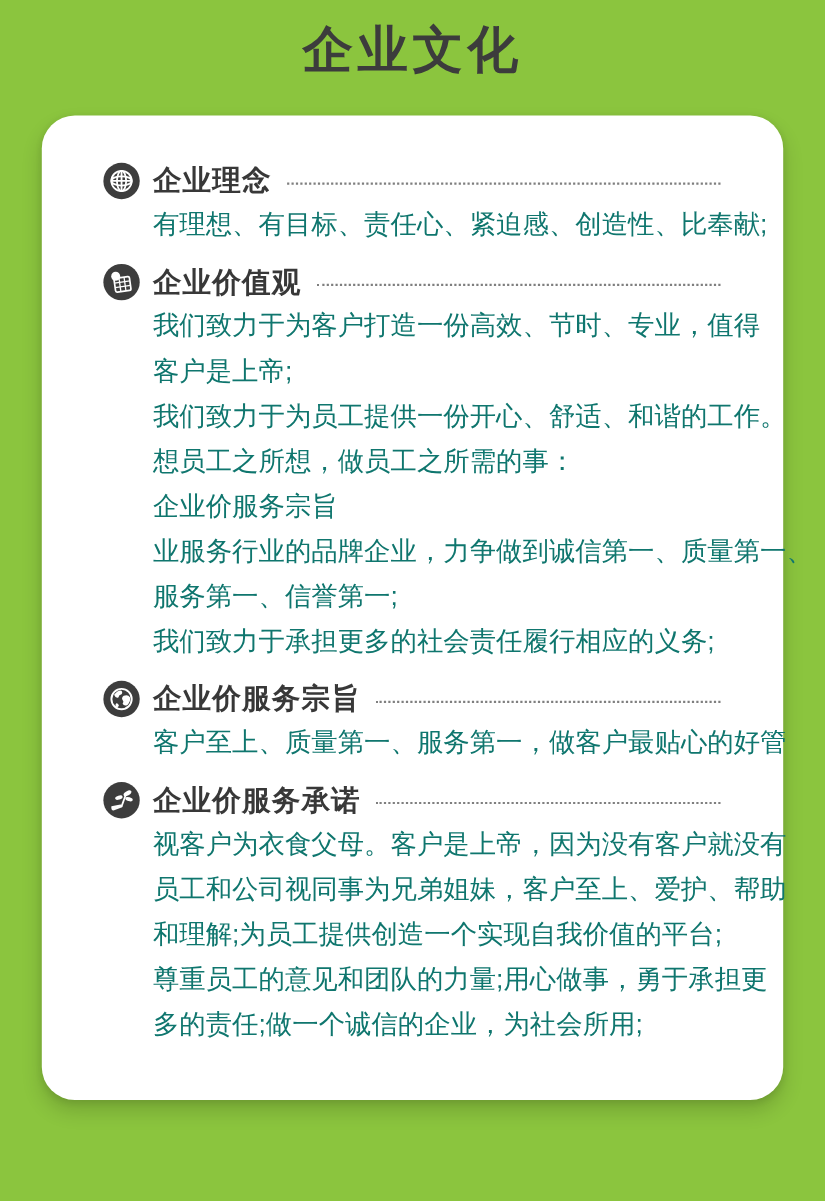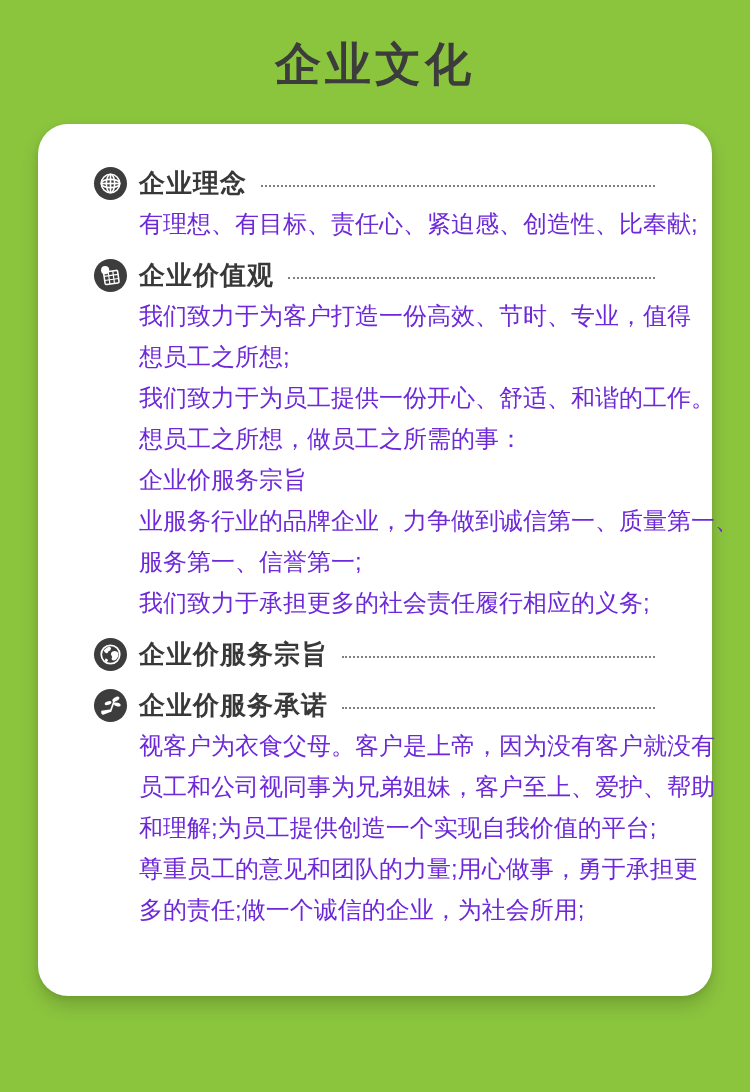--- a/index.html
+++ b/index.html
@@ -2,50 +2,50 @@
 <html><head>
 <meta charset="utf-8">
 <style>
   html,body{margin:0;padding:0;}
   body{
     width:750px;min-height:1092px;
     background:#8BC53E;
     font-family:"Liberation Sans",sans-serif;
     -webkit-font-smoothing:antialiased;
   }
-  .page-header{padding:34px 0 28px;}
+  .page-header{padding:15px 0 28px;}
   .page-title{
     margin:0;text-align:center;
     font-size:46px;font-weight:700;
     letter-spacing:4px;color:#3C3C3C;
   }
   .card{
     margin:0 38px;background:#FFFFFF;
     border-radius:30px;
-    padding:40px 55px 50px 55px;
+    padding:40px 55px 32px 55px;
     box-shadow:0 10px 18px rgba(0,0,0,.16),0 2px 6px rgba(0,0,0,.08);
     box-sizing:border-box;
   }
   .section{margin-bottom:12px;}
   .section:last-child{margin-bottom:16px;}
   .section-header{display:flex;align-items:center;height:38px;}
   .icon-badge{width:35px;height:35px;flex:0 0 35px;display:block;}
   .section-title{
     font-size:26px;font-weight:700;color:#383838;
     margin-left:11px;letter-spacing:1px;white-space:nowrap;
   }
   .leader{
     flex:1;height:0;
     border-bottom:2px dotted #7F7F7F;
     margin-left:14px;margin-right:2px;
     transform:translateY(3px);
   }
   .section-body{padding-left:46px;padding-top:1px;}
   .line{
-    font-size:24px;color:#6d28d9;
+    font-size:24px;color:#0f766e;
     line-height:41px;white-space:nowrap;
   }
 </style>
 </head>
 <body>
 
 <header class="page-header">
   <h1 class="page-title">企业文化</h1>
 </header>
 
@@ -82,21 +82,21 @@
           <line x1="21.1" y1="13.5" x2="21.1" y2="26.5" stroke="#FFFFFF" stroke-width="1.2"></line>
           <line x1="11.5" y1="17.8" x2="26" y2="17.8" stroke="#FFFFFF" stroke-width="1.2"></line>
           <line x1="11.5" y1="22.1" x2="26" y2="22.1" stroke="#FFFFFF" stroke-width="1.2"></line>
         </g>
       </svg>
       <span class="section-title">企业价值观</span>
       <div class="leader"></div>
     </div>
     <div class="section-body">
         <div class="line">我们致力于为客户打造一份高效、节时、专业，值得</div>
-        <div class="line">想员工之所想;</div>
+        <div class="line">客户是上帝;</div>
         <div class="line">我们致力于为员工提供一份开心、舒适、和谐的工作。</div>
         <div class="line">想员工之所想，做员工之所需的事：</div>
         <div class="line">企业价服务宗旨</div>
         <div class="line">业服务行业的品牌企业，力争做到诚信第一、质量第一、</div>
         <div class="line">服务第一、信誉第一;</div>
         <div class="line">我们致力于承担更多的社会责任履行相应的义务;</div>
       </div>
   </section>
 
   <section class="section">
@@ -105,20 +105,21 @@
         <circle cx="18" cy="18" r="17" fill="#3D3D3D"></circle>
         <circle cx="18" cy="18" r="9.5" fill="none" stroke="#FFFFFF" stroke-width="1.8"></circle>
         <path d="M11 14 q3 -4 6.5 -4 q2 1.5 0.5 3.5 q-2.5 0.5 -3 3 q-2.5 1 -4 -2.5z" fill="#FFFFFF"></path>
         <path d="M20 15 q4 -1.5 6 1.5 q0.5 4 -2.5 7 q-3 1.5 -4.5 -1 q1.5 -2 0 -3.5 q-1.5 -2 1 -4z" fill="#FFFFFF"></path>
         <path d="M13 22 q2 0 2.5 2 q-0.5 2 -2.5 1.5 q-1.5 -2 0 -3.5z" fill="#FFFFFF"></path>
       </svg>
       <span class="section-title">企业价服务宗旨</span>
       <div class="leader"></div>
     </div>
     <div class="section-body">
+        <div class="line">客户至上、质量第一、服务第一，做客户最贴心的好管</div>
       </div>
   </section>
 
   <section class="section">
     <div class="section-header">
       <svg class="icon-badge" viewBox="0 0 36 36">
         <circle cx="18" cy="18" r="17" fill="#3D3D3D"></circle>
         <g fill="#FFFFFF">
           <path d="M17 24 L21 13 l1.6 0.6 L18.6 24.6z"></path>
           <ellipse cx="23.5" cy="11.5" rx="4" ry="2" transform="rotate(-30 23.5 11.5)"></ellipse>

